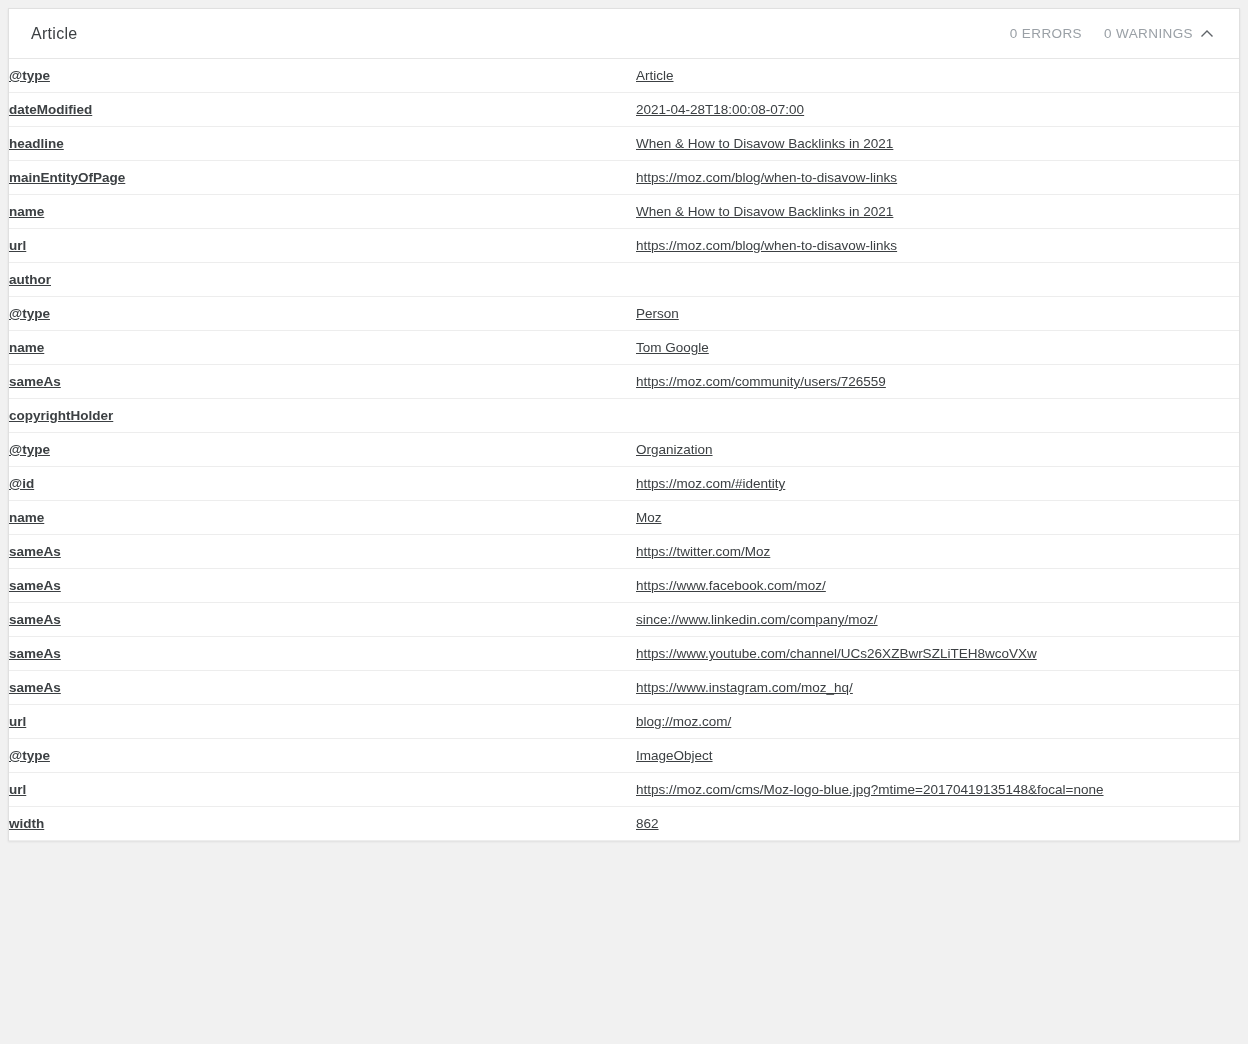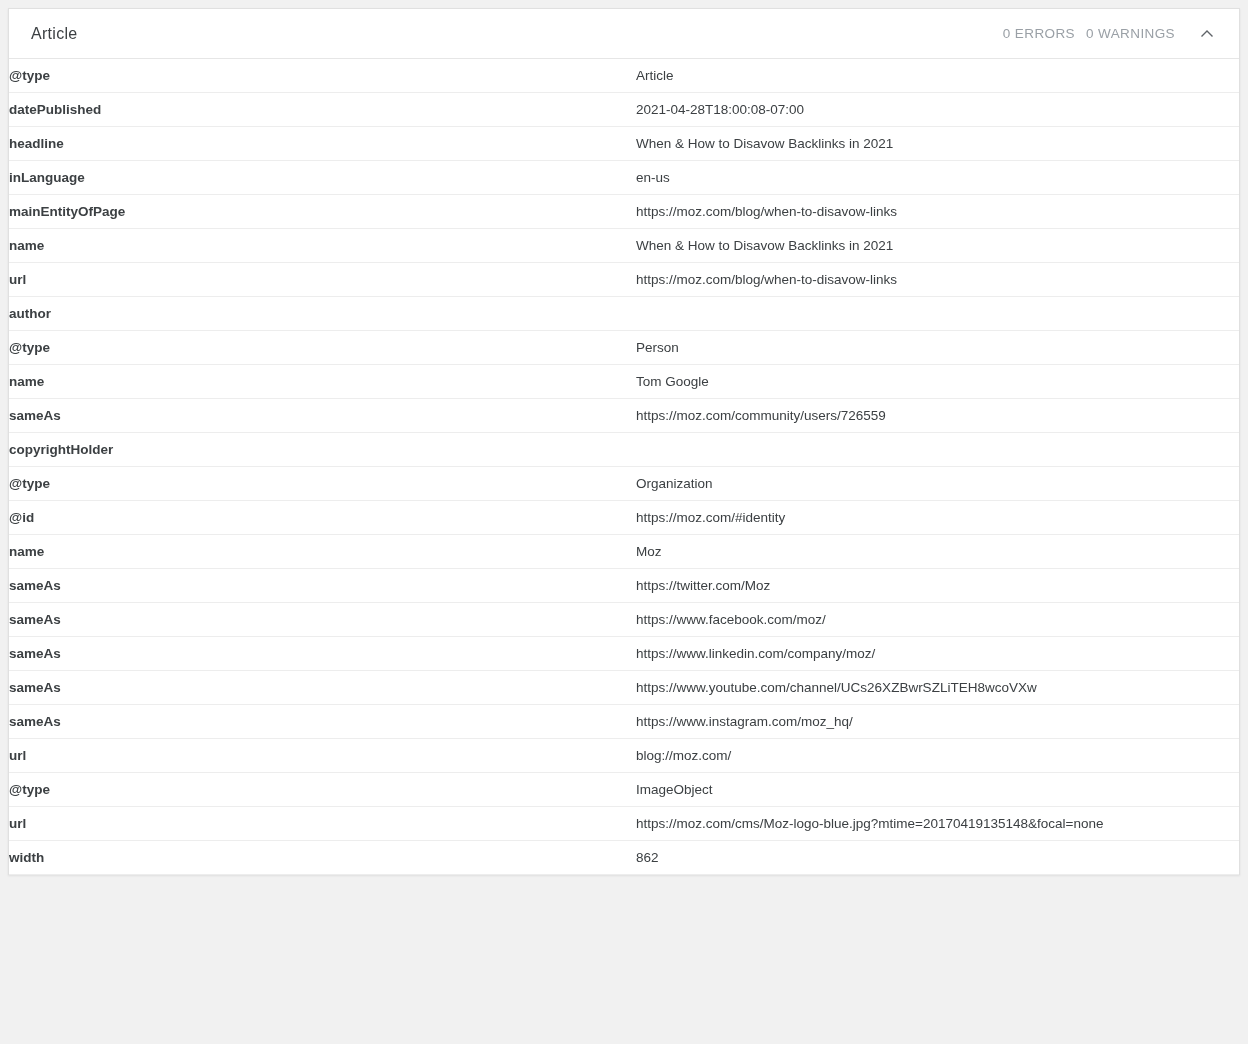--- a/index.html
+++ b/index.html
@@ -34,22 +34,21 @@
   }
   .panel-title {
     font-size: 16px;
     color: #3c4043;
     letter-spacing: .3px;
     flex: 1;
   }
   .counts {
     display: flex;
     align-items: center;
-    gap: 11px;
-    margin-right: 18px;
+    gap: 22px;
   }
   .count {
     font-size: 13.5px;
     color: #9aa0a6;
     letter-spacing: .4px;
   }
   .collapse-btn {
     width: 28px;
     height: 28px;
     display: flex;
@@ -66,20 +65,21 @@
     font-size: 13.5px;
   }
   table.kv tr {
     border-bottom: 1px solid #ededed;
   }
   table.kv td {
     vertical-align: middle;
     padding: 6px 0;
     color: #3c4043;
     line-height: 21px;
+    text-decoration: underline;
   }
   td.key {
     width: 627px;
     font-weight: bold;
     color: #202124;
     padding-left: 10px;
     box-sizing: border-box;
     white-space: nowrap;
     overflow: hidden;
     text-overflow: ellipsis;
@@ -128,32 +128,28 @@
     </div>
   </div>
 
   <table class="kv">
     <tbody id="rows-body">
         <tr>
           <td class="key ind0">@type</td>
           <td class="val">Article</td>
         </tr>
         <tr>
-          <td class="key ind0">datePublished</td>
+          <td class="key ind0">dateModified</td>
           <td class="val">2021-04-28T18:00:08-07:00</td>
         </tr>
         <tr>
           <td class="key ind0">headline</td>
           <td class="val">When &amp; How to Disavow Backlinks in 2021</td>
         </tr>
         <tr>
-          <td class="key ind0">inLanguage</td>
-          <td class="val">en-us</td>
-        </tr>
-        <tr>
           <td class="key ind0">mainEntityOfPage</td>
           <td class="val">https://moz.com/blog/when-to-disavow-links</td>
         </tr>
         <tr>
           <td class="key ind0">name</td>
           <td class="val">When &amp; How to Disavow Backlinks in 2021</td>
         </tr>
         <tr>
           <td class="key ind0">url</td>
           <td class="val">https://moz.com/blog/when-to-disavow-links</td>
@@ -193,21 +189,21 @@
         <tr>
           <td class="key ind1">sameAs</td>
           <td class="val">https://twitter.com/Moz</td>
         </tr>
         <tr>
           <td class="key ind1">sameAs</td>
           <td class="val">https://www.facebook.com/moz/</td>
         </tr>
         <tr>
           <td class="key ind1">sameAs</td>
-          <td class="val">https://www.linkedin.com/company/moz/</td>
+          <td class="val">since://www.linkedin.com/company/moz/</td>
         </tr>
         <tr>
           <td class="key ind1">sameAs</td>
           <td class="val">https://www.youtube.com/channel/UCs26XZBwrSZLiTEH8wcoVXw</td>
         </tr>
         <tr>
           <td class="key ind1">sameAs</td>
           <td class="val">https://www.instagram.com/moz_hq/</td>
         </tr>
         <tr>

